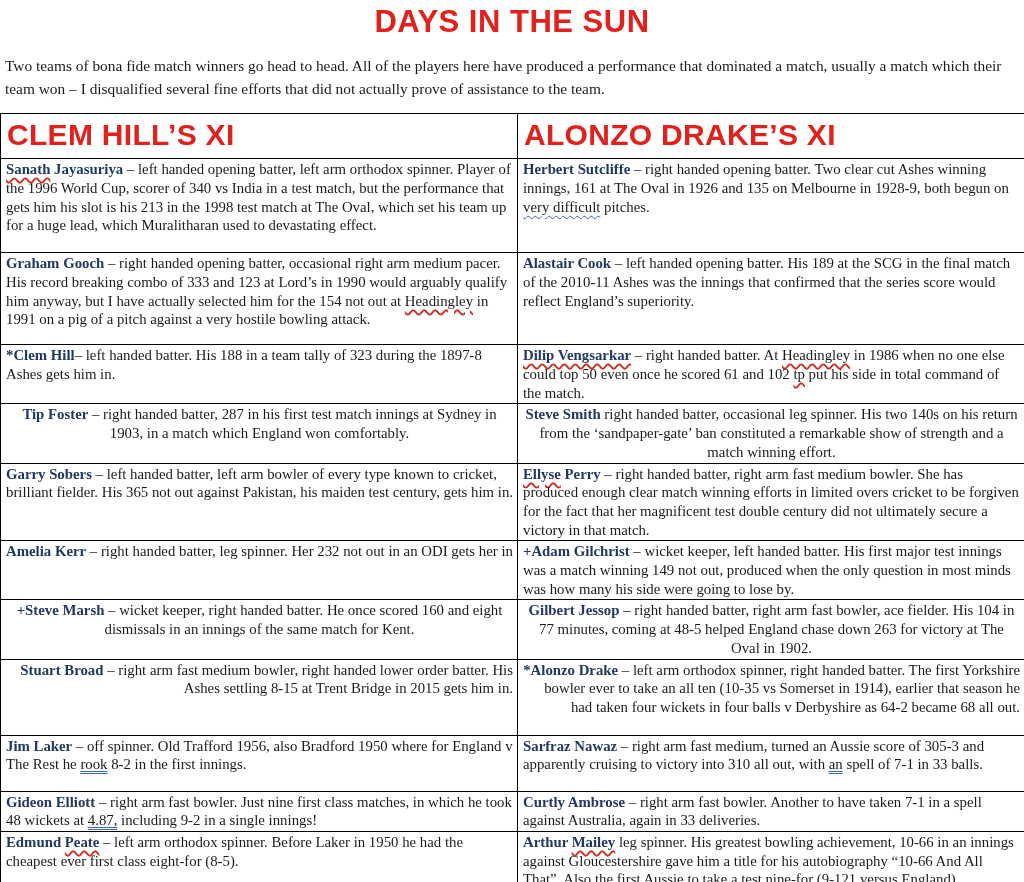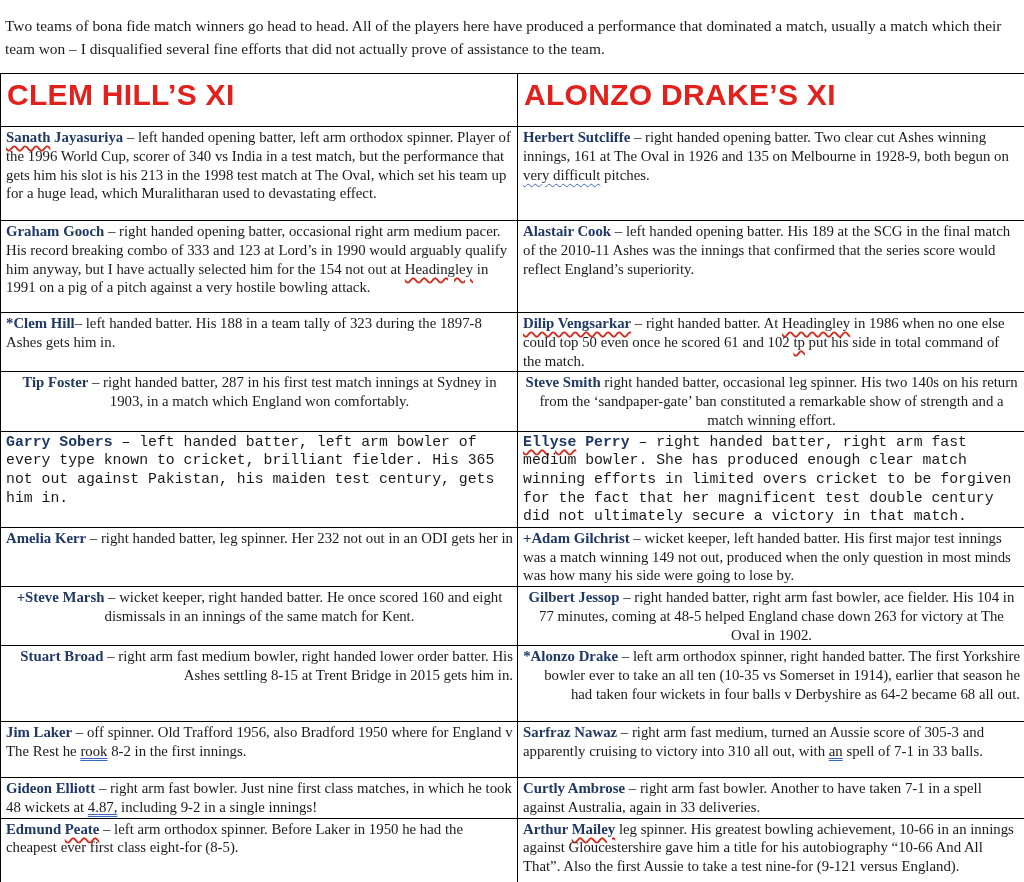--- a/index.html
+++ b/index.html
@@ -26,21 +26,21 @@
   }
   table.team-table{
     width:1024px;border-collapse:collapse;table-layout:fixed;
   }
   table.team-table th, table.team-table td{
     border:1.4px solid #000;vertical-align:top;
   }
   table.team-table th{
     font-family:"Liberation Sans", sans-serif;font-weight:bold;
     color:var(--red);font-size:30px;text-align:left;
-    padding:4px 4px 14px 6px;letter-spacing:.3px;
+    padding:4px 4px 6px 6px;letter-spacing:.3px;
   }
   table.team-table td{
     font-size:14.8px;line-height:18.7px;padding:1px 4px 1px 5px;color:var(--body);
   }
   .player-name{font-weight:bold;color:var(--name-blue);}
   .spell{
     text-decoration-line:underline;text-decoration-style:wavy;
     text-decoration-color:var(--spell);text-decoration-thickness:1.5px;
     text-underline-offset:2.5px;
   }
@@ -52,20 +52,21 @@
   .gramw{
     text-decoration-line:underline;text-decoration-style:wavy;
     text-decoration-color:var(--grammar);text-decoration-thickness:1px;
     text-underline-offset:2.5px;
   }
 </style>
 </head>
 <body>
 
 <div class="page">
+  <h1 class="title">DAYS IN THE SUN</h1>
   <p class="intro">Two teams of bona fide match winners go head to head. All of the players here have produced a performance that dominated a match, usually a match which their team won – I disqualified several fine efforts that did not actually prove of assistance to the team.</p>
   <table class="team-table">
     <colgroup>
       <col style="width:517px">
       <col style="width:507px">
     </colgroup>
     <thead>
       <tr>
         <th>CLEM HILL’S XI</th>
         <th>ALONZO DRAKE’S XI</th>
@@ -81,21 +82,21 @@
           <td><span class="player-name">Alastair Cook</span><span> – left handed opening batter. His 189 at the SCG in the final match of the 2010-11 Ashes was the innings that confirmed that the series score would reflect England’s superiority.</span></td>
         </tr>
         <tr style="height: 56px;">
           <td><span class="player-name">*Clem Hill</span><span>– left handed batter. His 188 in a team tally of 323 during the 1897-8 Ashes gets him in.</span></td>
           <td><span class="player-name spell">Dilip Vengsarkar</span><span> – right handed batter. At </span><span class="spell">Headingley</span><span> in 1986 when no one else could top 50 even once he scored 61 and 102 </span><span class="spell">tp</span><span> put his side in total command of the match.</span></td>
         </tr>
         <tr style="height: 57px; text-align: center;">
           <td><span class="player-name">Tip Foster</span><span> – right handed batter, 287 in his first test match innings at Sydney in 1903, in a match which England won comfortably.</span></td>
           <td><span class="player-name">Steve Smith</span><span> right handed batter, occasional leg spinner. His two 140s on his return from the ‘sandpaper-gate’ ban constituted a remarkable show of strength and a match winning effort.</span></td>
         </tr>
-        <tr style="height: 74px; font-family: Liberation Mono, monospace;">
+        <tr style="height: 74px;">
           <td><span class="player-name">Garry Sobers</span><span> – left handed batter, left arm bowler of every type known to cricket, brilliant fielder. His 365 not out against Pakistan, his maiden test century, gets him in.</span></td>
           <td><span class="player-name spell">Ellyse</span><span class="player-name"> Perry</span><span> – right handed batter, right arm fast medium bowler. She has produced enough clear match winning efforts in limited overs cricket to be forgiven for the fact that her magnificent test double century did not ultimately secure a victory in that match.</span></td>
         </tr>
         <tr style="height: 54px; padding-left: 33px;">
           <td><span class="player-name">Amelia Kerr</span><span> – right handed batter, leg spinner. Her 232 not out in an ODI gets her in</span></td>
           <td><span class="player-name">+Adam Gilchrist</span><span> – wicket keeper, left handed batter. His first major test innings was a match winning 149 not out, produced when the only question in most minds was how many his side were going to lose by.</span></td>
         </tr>
         <tr style="height: 55px; text-align: center;">
           <td><span class="player-name">+Steve Marsh</span><span>  – wicket keeper, right handed batter. He once scored 160 and eight dismissals in an innings of the same match for Kent.</span></td>
           <td><span class="player-name">Gilbert Jessop</span><span> – right handed batter, right arm fast bowler, ace fielder. His 104 in 77 minutes, coming at 48-5 helped England chase down 263 for victory at The Oval in 1902.</span></td>

